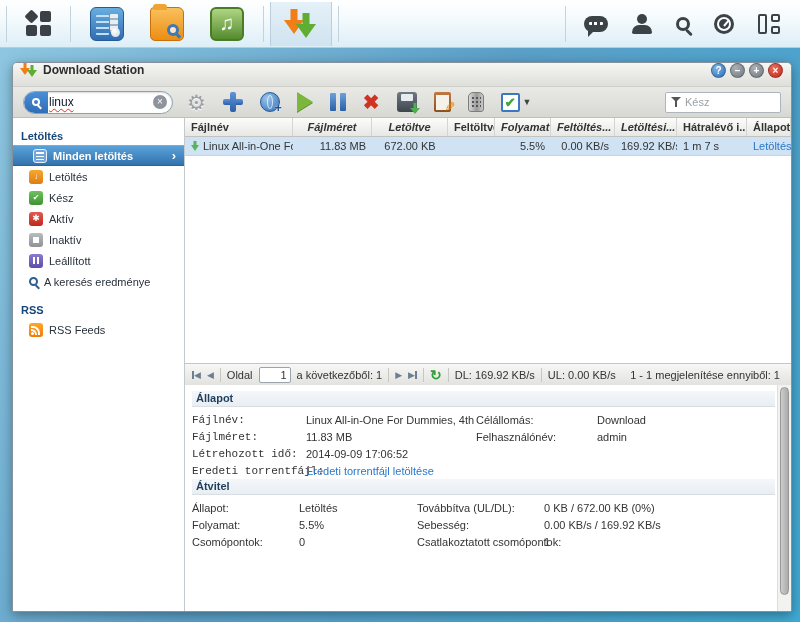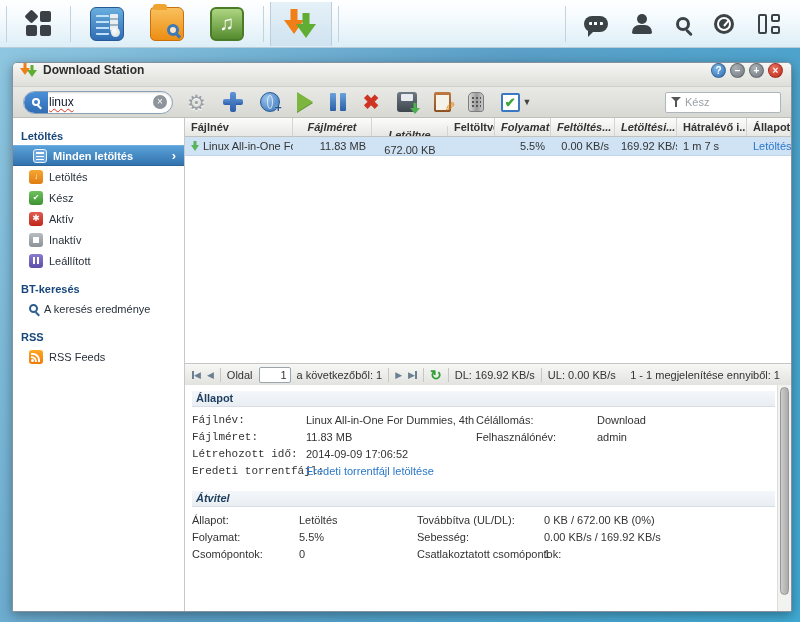--- a/index.html
+++ b/index.html
@@ -155,21 +155,21 @@
   .si-rss i.big { width:9px; height:9px; }
 
   .main { flex:1; min-width:0; display:flex; flex-direction:column; }
 
   
   .thead { height:19px; display:flex; background:linear-gradient(#fcfcfb,#e7e7e4); border-bottom:1px solid #c2c2be; }
   .th { padding:3px 6px 0; font-weight:bold; color:#333; border-right:1px solid #d4d4d0; white-space:nowrap; overflow:hidden; }
   .rows { flex:1; background:#fff; overflow:hidden; }
   .trow { height:19px; display:flex; align-items:center; background:#cfe3f5; border-bottom:1px solid #bdd6ec; cursor:pointer; }
   .td { padding:0 6px; white-space:nowrap; overflow:hidden; }
-  .c-name { width:108px; } .c-size { width:79px; text-align:right; } .c-dl { width:76px; text-align:center;margin-top:8px; }
+  .c-name { width:108px; } .c-size { width:79px; text-align:right; } .c-dl { width:76px; text-align:center; }
   .c-ul { width:47px; } .c-prog { width:56px; text-align:right; } .c-us { width:64px; text-align:right; }
   .c-ds { width:62px; text-align:right; } .c-left { width:70px; } .c-stat { flex:1; min-width:0; }
   .th.c-size, .th.c-dl, .th.c-prog, .th.c-us, .th.c-ds { text-align:center;font-style:italic; }
   .name-cell { display:flex; align-items:center; gap:4px; }
   .arr-row { width:8px; height:10px; flex:none; }
   .arr-row .stem { width:3px; height:5px; }
   .arr-row .head { top:4px; border-left:4.5px solid transparent!important; border-right:4.5px solid transparent!important; border-top-width:6px; border-top-style:solid; }
   .stat-blue { color:#2a77c9; }
 
   
@@ -390,21 +390,20 @@
               </span>
             <span>Inaktív</span>
           </div>
           <div class="sb-item">
             <span class="sb-ico si-stopped">
                 <i></i>
                 <i></i>
               </span>
             <span>Leállított</span>
           </div>
-          <div class="sb-header" style="margin-top:8px;">BT-keresés</div>
           <div class="sb-item">
             <span class="mag-sb"></span>
             <span>A keresés eredménye</span>
           </div>
           <div class="sb-header" style="margin-top:8px;">RSS</div>
           <div class="sb-item">
             <span class="sb-ico si-rss">
                 <em></em>
                 <i></i>
                 <i class="big"></i>
@@ -484,21 +483,21 @@
               </div>
               <div class="drow">
                 <span class="dl1">Létrehozott idő:</span>
                 <span class="dv1" style="width:auto;">2014-09-09 17:06:52</span>
               </div>
               <div class="drow">
                 <span class="dl1">Eredeti torrentfájl:</span>
                 <span class="link">Eredeti torrentfájl letöltése</span>
               </div>
 
-              <div class="sec-head" style="margin-top:12px;font-style:italic;">Átvitel</div>
+              <div class="sec-head" style="margin-top:0;">Átvitel</div>
               <div class="drow">
                 <span class="t-l1">Állapot:</span>
                 <span class="t-v1">Letöltés</span>
                 <span class="t-l2">Továbbítva (UL/DL):</span>
                 <span class="dv2">0 KB / 672.00 KB (0%)</span>
               </div>
               <div class="drow">
                 <span class="t-l1">Folyamat:</span>
                 <span class="t-v1">5.5%</span>
                 <span class="t-l2">Sebesség:</span>

